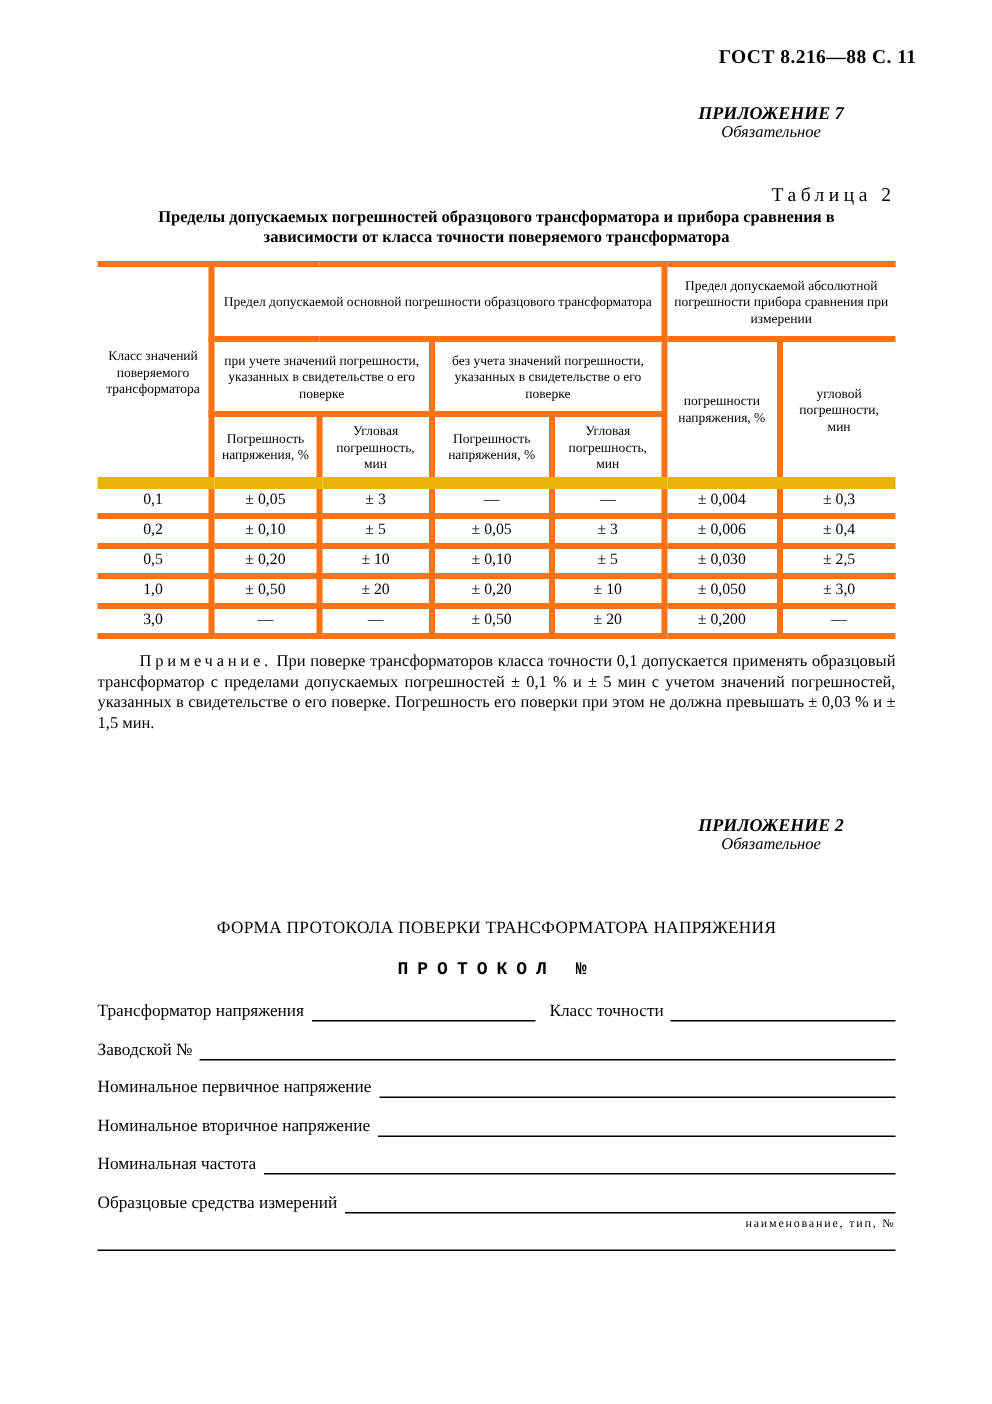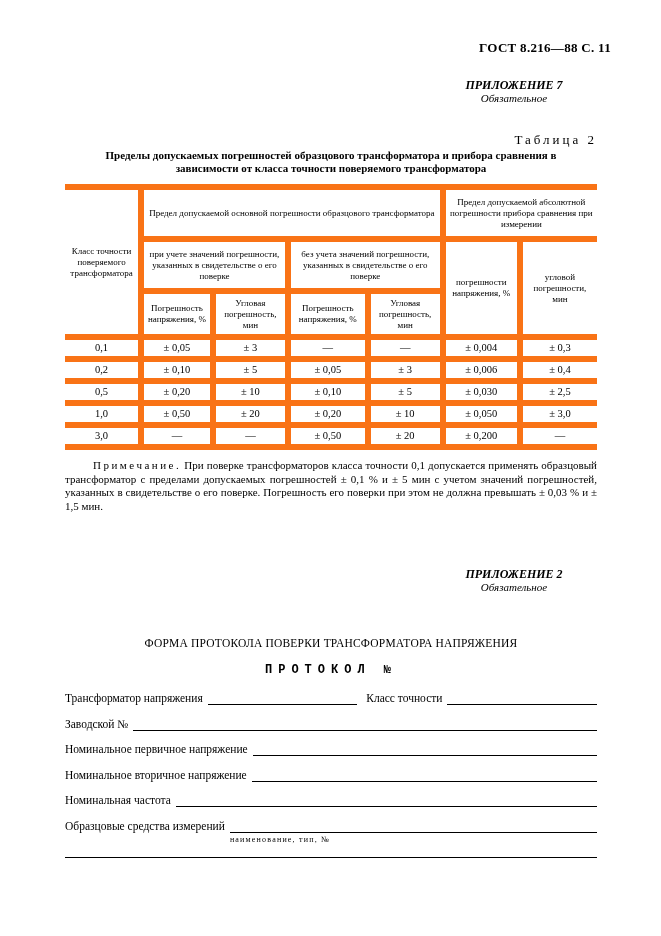--- a/index.html
+++ b/index.html
@@ -1,21 +1,21 @@
 <!DOCTYPE html>
 <html><head>
 <meta charset="utf-8">
 <style>
   html,body{margin:0;padding:0;}
   body{
     width:661px;height:936px;background:#ffffff;color:#000;
     font-family:"Liberation Serif","DejaVu Serif",serif;
     position:relative;overflow:hidden;
   }
-  .page{padding:41px 64px 0 65px;width:532px;}
+  .page{padding:31px 64px 0 65px;width:532px;}
 
   .gost-header{
     text-align:right;font-weight:bold;font-size:13px;line-height:14px;
     margin-right:-14px;letter-spacing:0.3px;
   }
 
   .appendix{
     margin-top:24px;text-align:center;font-style:italic;
     width:130px;margin-left:auto;margin-right:18px;
   }
@@ -29,37 +29,37 @@
     text-align:center;font-weight:bold;font-size:11px;line-height:13px;
     margin-top:3px;padding:0 30px;
   }
 
   table.gost{
     border-collapse:collapse;width:532px;margin-top:9px;
     border-top:2px solid #000;border-bottom:2px solid #000;
     table-layout:fixed;
   }
   table.gost td{
-    border:6px solid #f97316;text-align:center;vertical-align:middle;
+    border:4px solid #f97316;text-align:center;vertical-align:middle;
     font-size:9px;line-height:11px;padding:2px 3px;
   }
   table.gost col.c1{width:14.3%;} table.gost col.c2{width:13.5%;}
   table.gost col.c3{width:14.1%;} table.gost col.c4{width:15.0%;}
   table.gost col.c5{width:14.1%;} table.gost col.c6{width:14.5%;}
   table.gost col.c7{width:14.5%;}
   td.no-l{border-left:none!important;}
   td.no-r{border-right:none!important;}
   td.thick-r{border-right:2px solid #000!important;border-radius:15px;}
   tr.h1 td{height:42px;}
   tr.h2 td{height:42px;}
   tr.h3 td{height:36px;}
   tbody.data td{
     font-size:10.5px;height:15px;padding:0 2px;line-height:16px;
   }
-  tbody.data tr:first-child td{border-top:1px solid #eab308;}
+  tbody.data tr:first-child td{border-top:8px solid #eab308;}
 
   .note{
     margin-top:9px;font-size:11px;line-height:13.5px;text-align:justify;
     text-indent:28px;
   }
   .note-label{letter-spacing:2.5px;font-family:Liberation Serif, serif;}
 
   .form-title{
     text-align:center;font-weight:normal;font-size:11.5px;margin-top:42px;line-height:14px;
     letter-spacing:0.2px;
@@ -75,21 +75,21 @@
     display:flex;align-items:flex-end;margin-bottom:11.5px;
     font-size:11.5px;line-height:14px;height:14px;
   }
   .field-row .lbl{white-space:nowrap;}
   .field-row .lbl2{white-space:nowrap;margin-left:9px;}
   .fill{
     flex:1;border-bottom:1px solid #000;height:13px;margin-left:5px;
     position:relative;
   }
   .sub-note{
-    position:absolute;top:14px;left:0;right:0;text-align:left;
+    position:absolute;top:14px;left:0;right:0;text-align:right;
     font-size:8px;letter-spacing:1.2px;font-style:normal;
   }
   .final-line{
     border-bottom:1px solid #000;height:1px;width:532px;margin-top:23px;
   }
 </style>
 </head>
 <body>
 
 <div class="page">
@@ -109,21 +109,21 @@
       <col class="c1">
         <col class="c2">
         <col class="c3">
         <col class="c4">
       <col class="c5">
         <col class="c6">
         <col class="c7">
     </colgroup>
     <thead>
       <tr class="h1">
-        <td rowspan="3" class="no-l">Класс точности поверяемого трансформатора</td>
+        <td rowspan="3" class="no-l">Класс значений поверяемого трансформатора</td>
         <td colspan="4" class="thick-r">Предел допускаемой основной погрешности образцового трансформатора</td>
         <td colspan="2" class="no-r">Предел допускаемой абсолютной погрешности прибора сравнения при измерении</td>
       </tr>
       <tr class="h2">
         <td colspan="2">при учете значений погрешности, указанных в свидетельстве о его поверке</td>
         <td colspan="2" class="thick-r">без учета значений погрешности, указанных в свидетельстве о его поверке</td>
         <td rowspan="2">погрешности напряжения, %</td>
         <td rowspan="2" class="no-r">угловой погрешности, мин</td>
       </tr>
       <tr class="h3">

